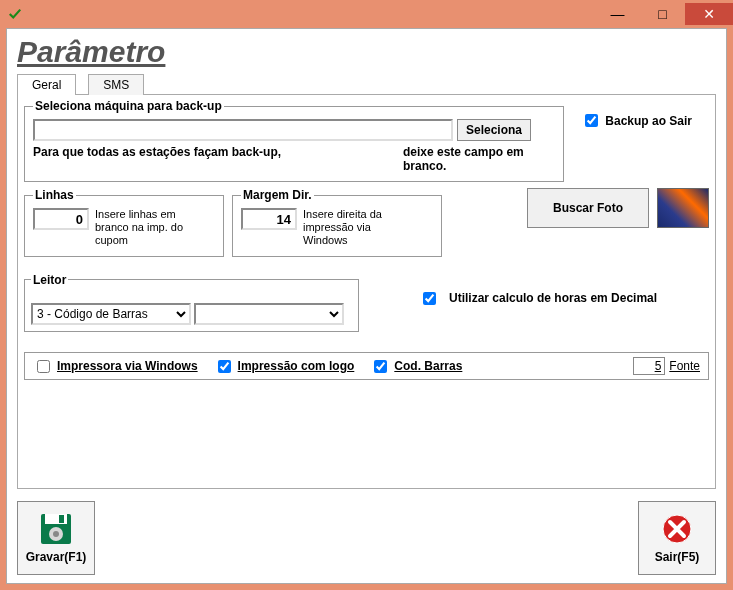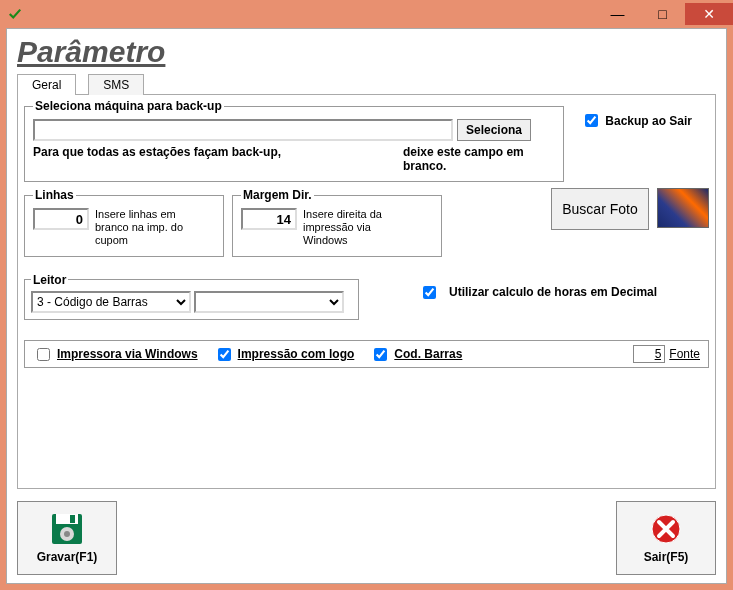--- a/index.html
+++ b/index.html
@@ -100,24 +100,24 @@
     text-align: right;
     font-weight: bold;
     font-size: 13px;
     padding-right: 4px;
     background: #fff;
   }
   .small-desc { font-size: 11px; line-height: 1.2; }
   .btn-buscar {
     border: 1px solid #888;
     background: #f0f0f0;
-    font-weight: normal;
-    font-size: 14px;
+    font-weight: bold;
+    font-size: 12px;
     padding: 12px 10px;
-    width: 98px;
+    width: 122px;
     text-align: center;
   }
   .thumb {
     width: 52px; height: 40px;
     border: 1px solid #666;
     background: linear-gradient(45deg,#1a2a6c,#2a3b8c,#ff6a00,#1a2a6c);
     display: flex; align-items: center; justify-content: center;
     color: #fff; font-size: 6px; text-align: center;
   }
   .fs-leitor { margin-top: 8px; }
@@ -152,21 +152,21 @@
   }
   .footer-btns {
     position: absolute;
     left: 10px; right: 10px; bottom: 8px;
     display: flex;
     justify-content: space-between;
   }
   .big-btn {
     border: 1px solid #888;
     background: #f4f4f4;
-    width: 100px; height: 74px;
+    width: 78px; height: 74px;
     display: flex; flex-direction: column;
     align-items: center; justify-content: center;
     gap: 4px;
     font-size: 12px; font-weight: bold;
   }
   .big-btn svg { width: 34px; height: 34px; }
   .top-area { position: relative; }
   .backup-sair { position: absolute; right: 17px; top: 12px; }
   .leitor-row { display: flex; align-items: center; gap: 10px; }
   .decimal-chk { margin-left: 50px; display: inline-flex; align-items: flex-start; gap: 4px; font-weight: bold; font-size: 12px; }
@@ -238,21 +238,21 @@
       </fieldset>
 
       <div style="flex:1;"></div>
       <button class="btn-buscar">Buscar Foto</button>
       <div class="thumb"></div>
     </div>
 
     <div class="leitor-row" style="margin-top:8px; align-items:center;">
       <fieldset class="fs-leitor" style="width:335px; padding:4px 6px 6px 6px;">
         <legend>Leitor</legend>
-        <select class="select" style="width:160px;">
+        <select class="select" style="width:160px;margin-top:12px;">
           <option>3 - Código de Barras</option>
         </select>
         <select class="select" style="width:150px;">
           <option></option>
         </select>
       </fieldset>
       <label class="decimal-chk">
         <input type="checkbox" class="chk" checked="" style="">
         <span class="decimal-box">Utilizar calculo de horas em Decimal</span>
       </label>

